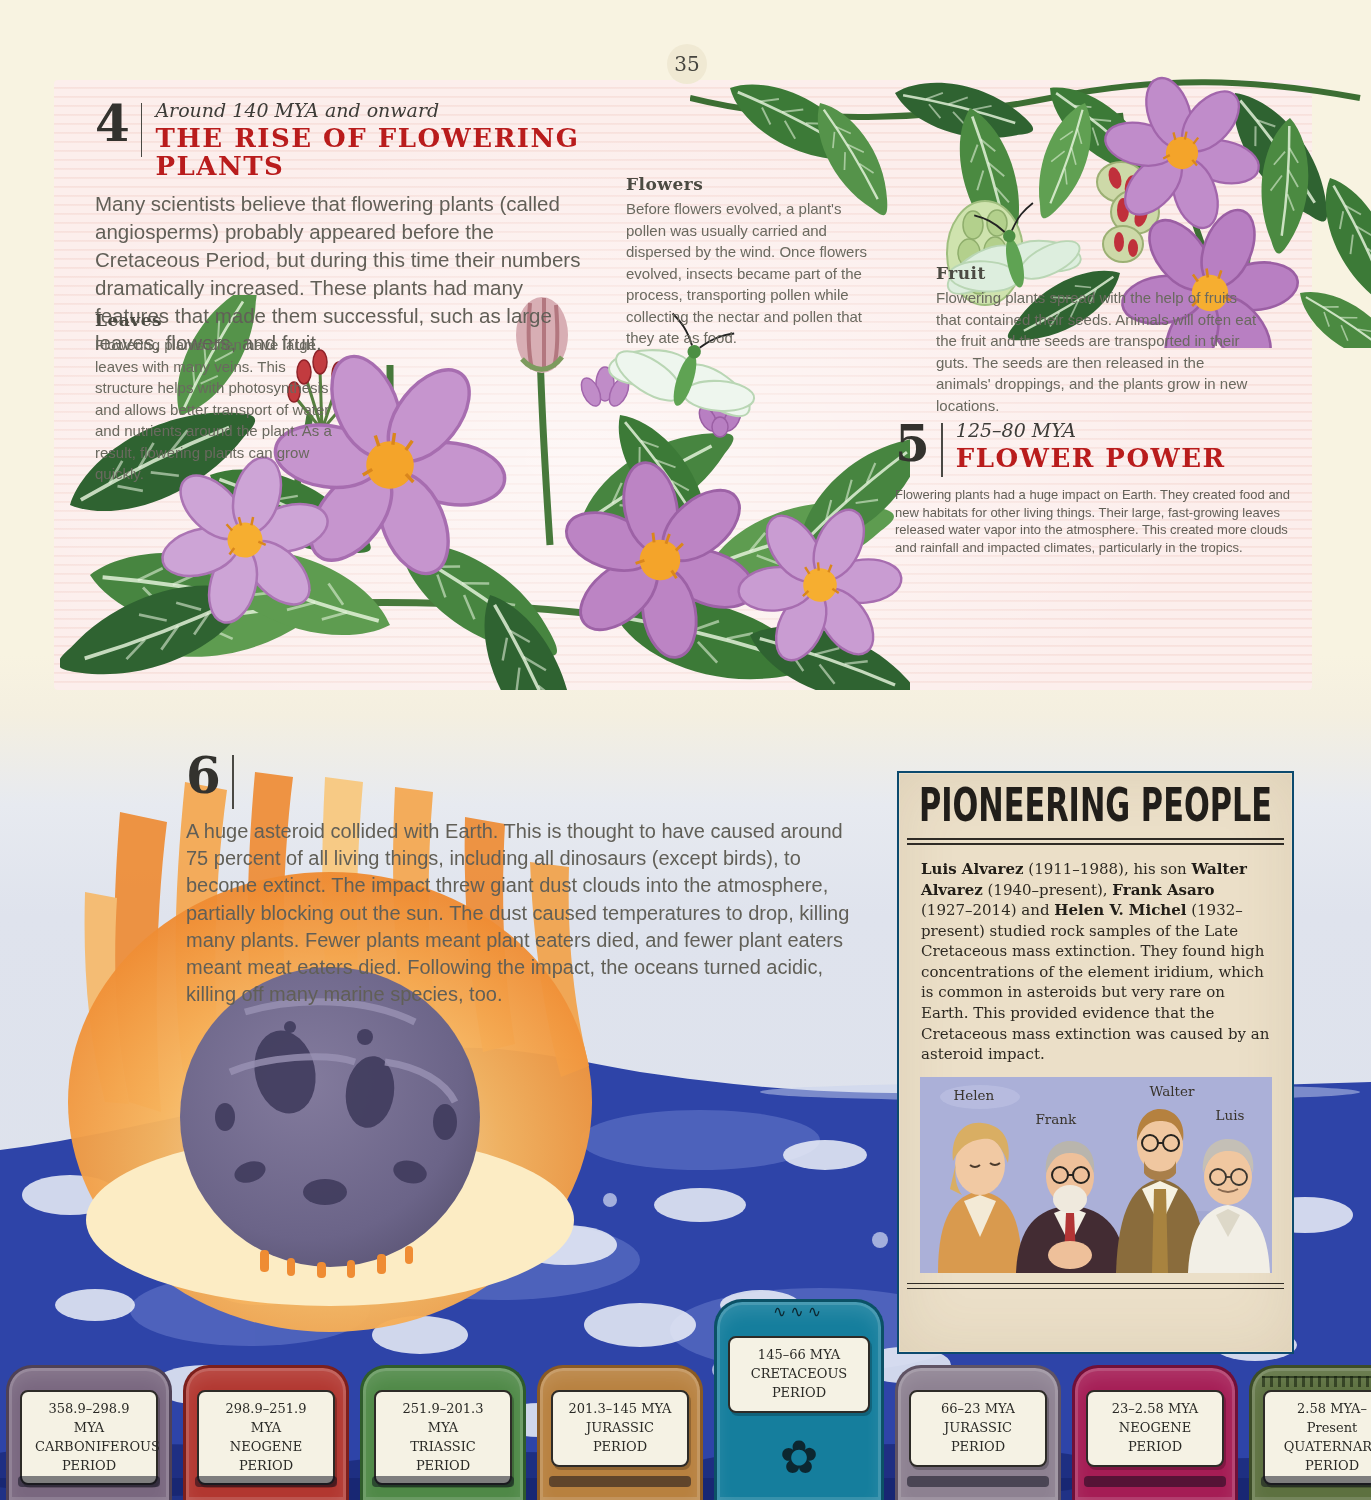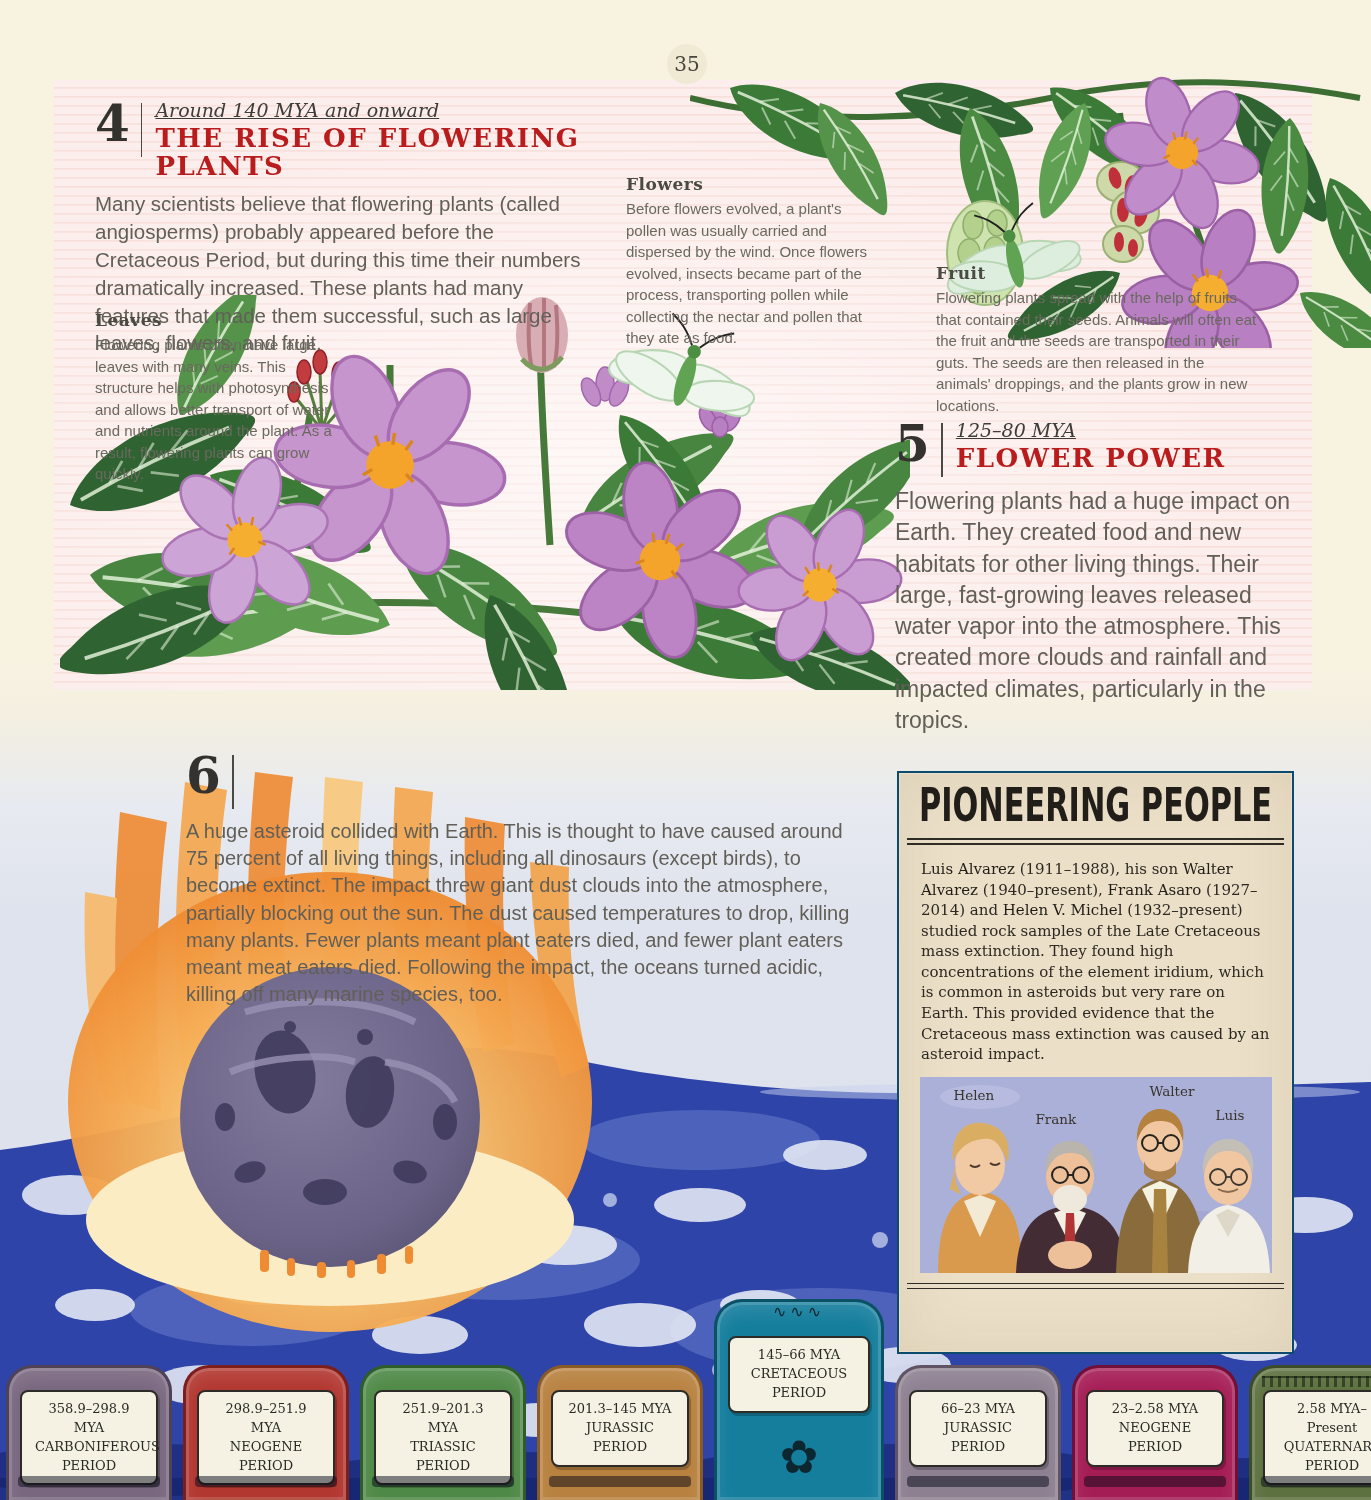--- a/index.html
+++ b/index.html
@@ -19,38 +19,38 @@
            radial-gradient(ellipse at 42% 62%, rgba(255,255,255,.55), rgba(255,255,255,0) 62%),
            repeating-linear-gradient(180deg,#fceeec 0px,#fceeec 7px,#f7dfdb 7px,#f9e5e1 9px);}
   .page-num{position:absolute;left:667px;top:44px;width:40px;height:40px;border-radius:50%;
             background:#f0e9d3;color:#45443e;font:20px/40px "DejaVu Serif",serif;text-align:center;z-index:6;}
 
   
   .sec{position:absolute;z-index:5;}
   .sec-head{display:flex;align-items:flex-start;gap:13px;}
   .sec-num{font:700 50px/0.95 "DejaVu Serif",serif;color:#33322e;letter-spacing:-2px;}
   .sec-bar{width:2px;height:54px;background:#4a4944;margin-top:3px;}
-  .sec-kicker{font:italic 19px/1.15 "DejaVu Serif",serif;color:#3d3c38;text-decoration:underline;}
+  .sec-kicker{font:italic 19px/1.15 "DejaVu Serif",serif;color:#3d3c38;}
   .sec-title{font:700 26px/1.1 "DejaVu Serif",serif;color:#b91c1c;letter-spacing:1.5px;margin-top:2px;}
   .sec-body{font:20.5px/1.36 "Liberation Sans",sans-serif;color:#615f57;margin-top:9px;}
 
   
   .callout{position:absolute;z-index:5;}
   .callout-title{font:700 17px/1.2 "DejaVu Serif",serif;color:#4b4a42;letter-spacing:.5px;}
   .callout-body{font:15px/1.43 "Liberation Sans",sans-serif;color:#6a695f;margin-top:4px;}
 
   
   .card{position:absolute;left:897px;top:771px;width:393px;height:579px;background:#ebdfc8;
         border:2px solid #0c4a6e;z-index:7;box-shadow:inset 0 0 0 1px #ebdfc8, inset 0 0 60px rgba(120,95,60,.12);}
   .card-title{margin-top:14px;text-align:center;font:700 31px/1.2 "DejaVu Sans",sans-serif;color:#211e1a;
               transform:scale(.98,1.5);transform-origin:center;letter-spacing:0px;}
   .rule2{margin:14px 8px 0;border-top:2px solid #2f2b25;}
   .rule2 + .rule2{margin-top:3px;}
   .card-text{margin:14px 22px 0;font:15px/1.37 "DejaVu Serif",serif;color:#2d2922;}
-  .card-text b{font-weight:400;color:#211d17;}
+  .card-text b{font-weight:700;color:#211d17;}
   .card-illo{position:relative;margin:12px auto 0;width:352px;height:196px;background:#7dd3fc;overflow:hidden;}
   .person-label{position:absolute;font:13.5px/1 "DejaVu Serif",serif;color:#38332b;}
   .card-bottom{margin:10px 8px 0;border-top:1.5px solid #2f2b25;}
   .card-bottom + .card-bottom{margin-top:4px;}
 
   
   .stamps{position:absolute;left:6px;bottom:0;width:1359px;display:flex;gap:11px;align-items:flex-end;z-index:8;}
   .stamp{position:relative;flex:0 0 160px;height:132px;background:var(--c,#888);
          border:3px solid var(--rim,#555);border-bottom:none;border-radius:26px 26px 0 0;
          box-shadow:inset 0 0 0 3px rgba(255,255,255,.14), inset 0 10px 18px rgba(255,255,255,.12);}
@@ -371,21 +371,21 @@
 
   <div class="sec" style="left:895px;top:420px;width:400px">
     <div class="sec-head">
       <div class="sec-num">5</div>
       <div class="sec-bar"></div>
       <div>
         <div class="sec-kicker">125–80 MYA</div>
         <div class="sec-title">FLOWER POWER</div>
       </div>
     </div>
-    <div class="sec-body" style="font-size:23px">Flowering plants had a huge impact on Earth. They created food and new habitats for other living things. Their large, fast-growing leaves released water vapor into the atmosphere. This created more clouds and rainfall and impacted climates, particularly in the tropics.</div>
+    <div class="sec-body" style="font-size:13px">Flowering plants had a huge impact on Earth. They created food and new habitats for other living things. Their large, fast-growing leaves released water vapor into the atmosphere. This created more clouds and rainfall and impacted climates, particularly in the tropics.</div>
   </div>
 
   <div class="sec" style="left:186px;top:752px;width:672px">
     <div class="sec-head">
       <div class="sec-num">6</div>
       <div class="sec-bar"></div>
       <div>
       </div>
     </div>
     <div class="sec-body" style="font-size:20px">A huge asteroid collided with Earth. This is thought to have caused around 75 percent of all living things, including all dinosaurs (except birds), to become extinct. The impact threw giant dust clouds into the atmosphere, partially blocking out the sun. The dust caused temperatures to drop, killing many plants. Fewer plants meant plant eaters died, and fewer plant eaters meant meat eaters died. Following the impact, the oceans turned acidic, killing off many marine species, too.</div>

